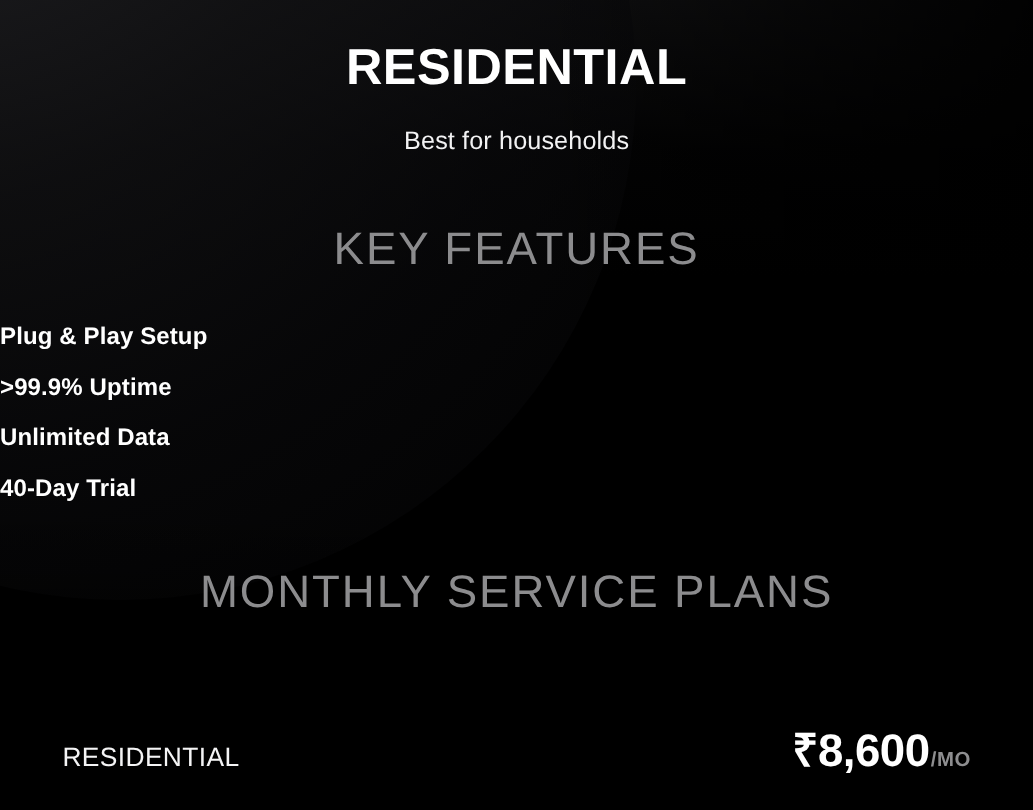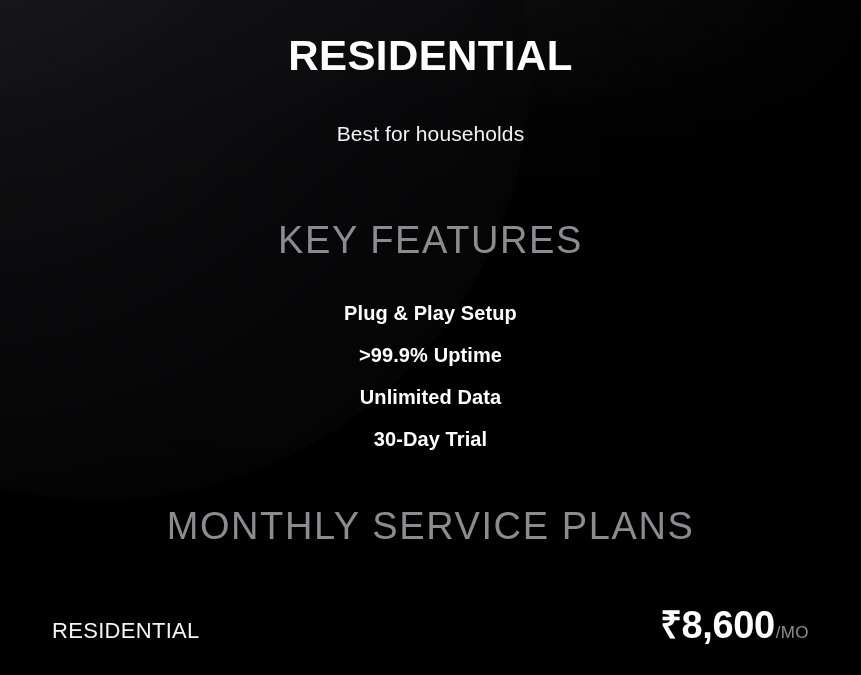--- a/index.html
+++ b/index.html
@@ -125,21 +125,21 @@
   .plan-title {
     margin: 0;
     font-size: 42px;
     font-weight: 700;
     letter-spacing: 0.4px;
     color: #ffffff;
     line-height: 1.05;
   }
 
   .plan-subtitle {
-    margin: 16px;
+    margin: 0;
     padding-top: 28px;
     font-size: 21px;
     font-weight: 400;
     color: #f2f2f3;
     letter-spacing: 0.1px;
   }
 
   .section-heading {
     text-align: center;
     font-size: 38px;
@@ -147,21 +147,21 @@
     color: #8c8c8e;
     letter-spacing: 1.6px;
   }
 
   .features-heading { padding-top: 57px; }
 
   .features {
     list-style: none;
     margin: 0;
     padding: 30px 0 0 0;
-    text-align: center;
+    text-align: left;
   }
 
   .feature-item {
     font-size: 20px;
     font-weight: 700;
     color: #ffffff;
     letter-spacing: 0.1px;
     line-height: 42px;
   }
 
@@ -192,21 +192,21 @@
 
   .price-amount {
     font-size: 38px;
     font-weight: 700;
     color: #ffffff;
     letter-spacing: -0.4px;
   }
 
   .price-period {
     font-size: 17px;
-    font-weight: 400;
+    font-weight: 700;
     color: #8e8e90;
     letter-spacing: 0.4px;
     margin-left: 1px;
   }
 </style>
 </head>
 <body>
 
 <div class="card">
 
@@ -224,21 +224,21 @@
       <h1 class="plan-title">RESIDENTIAL</h1>
       <p class="plan-subtitle">Best for households</p>
     </div>
 
     <div class="section-heading features-heading">KEY FEATURES</div>
 
     <ul class="features">
       <li class="feature-item">Plug &amp; Play Setup</li>
       <li class="feature-item">&gt;99.9% Uptime</li>
       <li class="feature-item">Unlimited Data</li>
-      <li class="feature-item">30-Day Trial</li>
+      <li class="feature-item">40-Day Trial</li>
     </ul>
 
     <div class="section-heading plans-heading">MONTHLY SERVICE PLANS</div>
 
     <div class="spacer"></div>
 
     <div class="price-row">
       <span class="price-row-label">RESIDENTIAL</span>
       <span class="price-group">
         <span class="price-amount">₹8,600</span>

